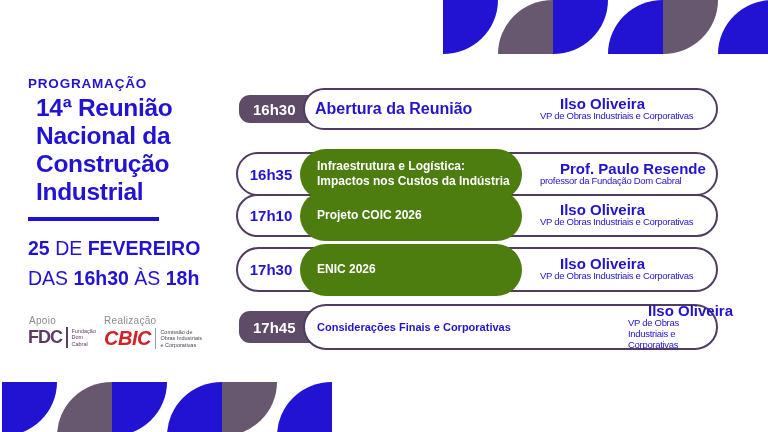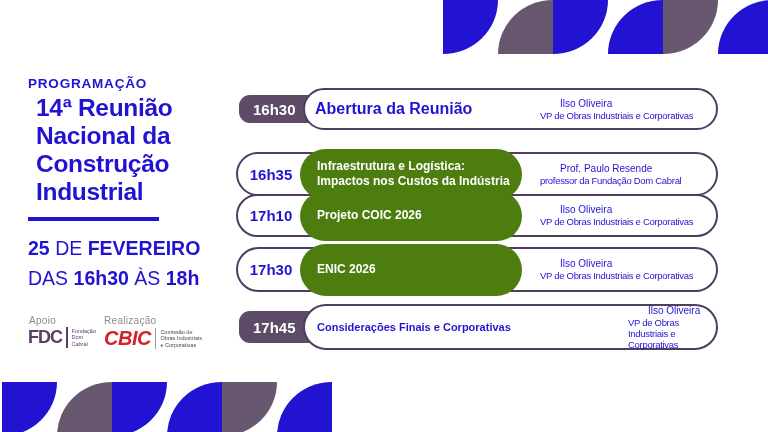--- a/index.html
+++ b/index.html
@@ -66,21 +66,21 @@
   .stadium{position:absolute;left:67px;top:-3.5px;height:calc(100% + 7px);width:222px;
     background:#4d7c0f;border-radius:26px;z-index:2;display:flex;align-items:center;
     padding-left:17px;box-sizing:border-box;color:#fff;font-weight:700;font-size:12px;
     line-height:15px;white-space:pre-line;}
   .title-a{position:absolute;left:82px;top:0;bottom:0;display:flex;align-items:center;
     color:#2213d2;font-weight:700;font-size:16px;z-index:2;white-space:pre-line;}
   .row5 .title-a{font-size:11px;left:84px;}
   .speaker{position:absolute;left:307px;top:0;bottom:0;display:flex;flex-direction:column;
     justify-content:center;color:#2213d2;z-index:2;}
   .row5 .speaker{left:395px;}
-  .speaker .name{font-weight:400;font-size:10px;line-height:12px;white-space:pre;padding-left:20px;}
+  .speaker .name{font-weight:700;font-size:15px;line-height:12px;white-space:pre;padding-left:20px;}
   .speaker .role{font-size:9.5px;line-height:11px;letter-spacing:-0.3px;white-space:pre-line;}
   .participants{position:absolute;left:304px;top:0;bottom:0;display:flex;flex-direction:column;
     justify-content:center;color:#2213d2;font-weight:700;font-size:10.5px;line-height:12px;
     white-space:pre-line;z-index:2;}
 </style>
 </head>
 <body>
 
 <div class="decor decor-top">
   <div class="tile blue br"></div>

